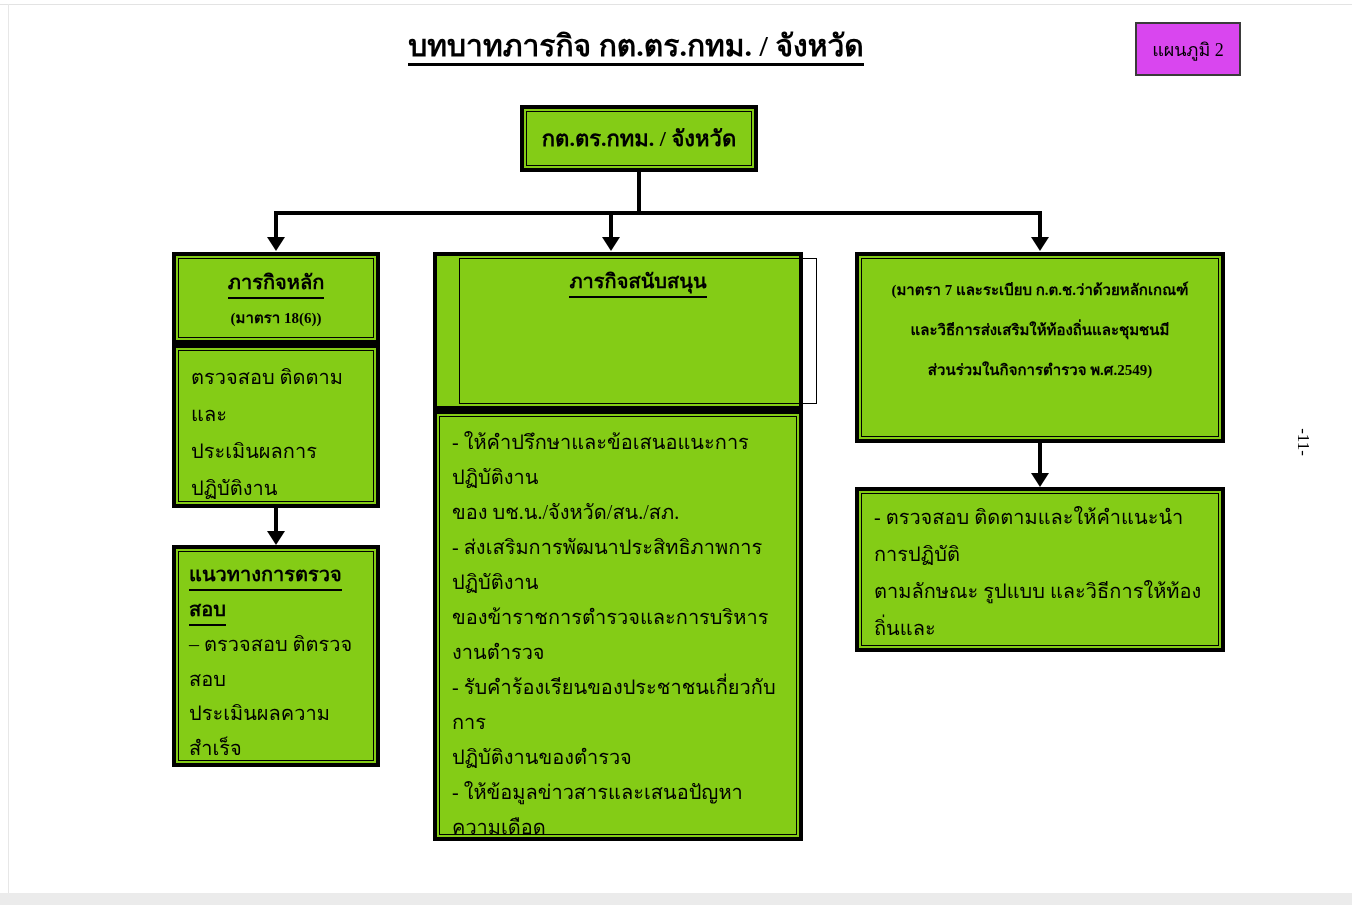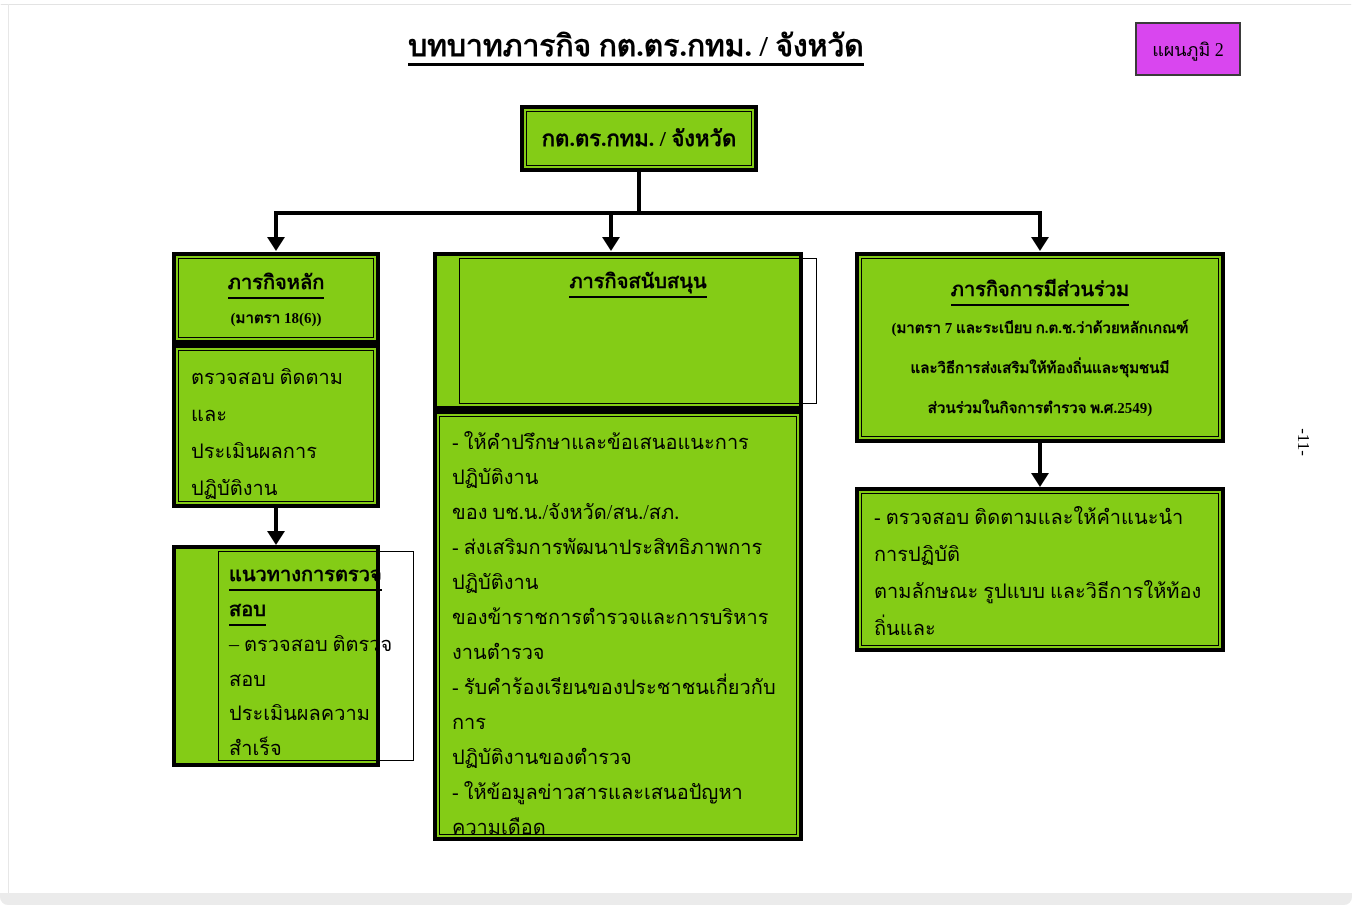--- a/index.html
+++ b/index.html
@@ -8,21 +8,20 @@
     background: #ffffff;
     font-family: "Liberation Serif", "DejaVu Serif", serif;
     color: #000;
   }
   #canvas {
     position: relative;
     width: 1352px;
     height: 905px;
     background: #ffffff;
     overflow: hidden;
-    border-radius: 8px;
   }
   
   .frame-top   { position: absolute; left: 0; top: 4px; width: 1352px; height: 1px; background: #e3e3e3; }
   .frame-left  { position: absolute; left: 8px; top: 4px; width: 1px; height: 889px; background: #e7e7e7; }
   .footer-strip{ position: absolute; left: 0; top: 893px; width: 1352px; height: 12px; background: #ebebeb; }
 
   .main-title {
     position: absolute; left: 0; top: 22px; width: 1272px;
     text-align: center; font-size: 30px; font-weight: bold;
   }
@@ -58,21 +57,21 @@
   #main-header .inner { display: flex; flex-direction: column; justify-content: space-evenly; }
   #mid-header .inner  { padding-top: 5px; margin-left: 20px; }
   #mid-header .box-heading { line-height: 35px; }
   #mid-header .box-sub { line-height: 35px; }
   #right-header .inner { padding-top: 11px; }
   #right-header .box-heading { line-height: 38px; }
   #right-header .box-sub { line-height: 40px; }
 
   #main-body .inner  { padding: 8px 12px; }
   #main-body .body-text { line-height: 37px; }
-  #guideline-box .inner { padding: 5px 10px; margin-left: 40px; }
+  #guideline-box .inner { padding: 5px 10px; }
   #guideline-box .box-heading { line-height: 35px; text-align: left; }
   #guideline-box .body-text { line-height: 34.5px; }
   #mid-body .inner { padding: 8px 12px; }
   #mid-body .body-text { line-height: 35px; }
   #right-body .inner { padding: 5px 12px; }
   #right-body .body-text { line-height: 37px; }
 
   
   .vline { position: absolute; width: 4px; background: #000; }
   .hline { position: absolute; height: 4px; background: #000; }
@@ -174,23 +173,20 @@
 - ให้ข้อมูลข่าวสารและเสนอปัญหาความเดือด
 ร้อนและความต้องการของประชาชนในเขตพื้นที่
 - แนะนำ ช่วยเหลือสนับสนุนการประชาสัมพันธ์
 ของ บช.น./จังหวัด
 - ตั้งคณะอนุกรรมการ คณะทำงาน หรือที่ปรึกษา</div>
     </div>
   </div>
 
   <div id="right-header" class="dbox" style="left:855px; top:252px; width:370px; height:191px;">
     <div class="inner center">
-      <div class="box-heading">
-        <span class="u">ภารกิจการมีส่วนร่วม</span>
-      </div>
       <div class="box-sub pre">(มาตรา 7 และระเบียบ ก.ต.ช.ว่าด้วยหลักเกณฑ์
 และวิธีการส่งเสริมให้ท้องถิ่นและชุมชนมี
 ส่วนร่วมในกิจการตำรวจ พ.ศ.2549)</div>
     </div>
   </div>
 
   <div class="vline" style="left:1038px; top:442px; height:32px;"></div>
   <div class="arrow-down" style="left:1031px; top:473px;"></div>
 
   <div id="right-body" class="dbox" style="left:855px; top:487px; width:370px; height:165px;">

